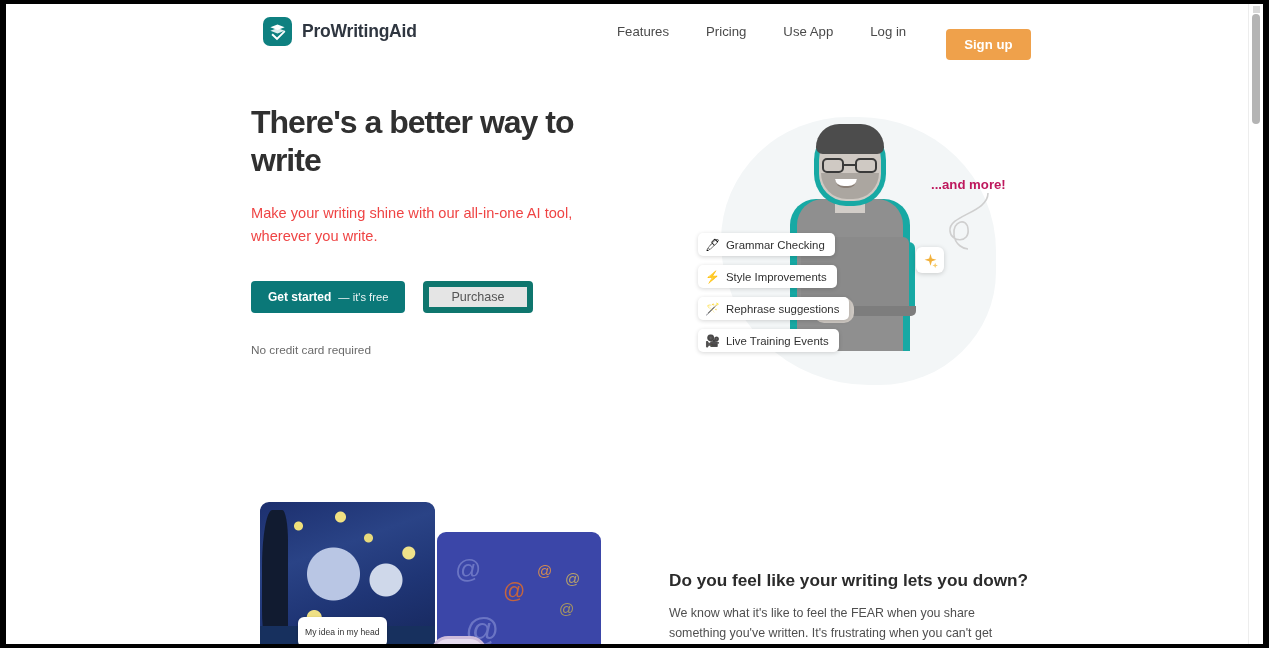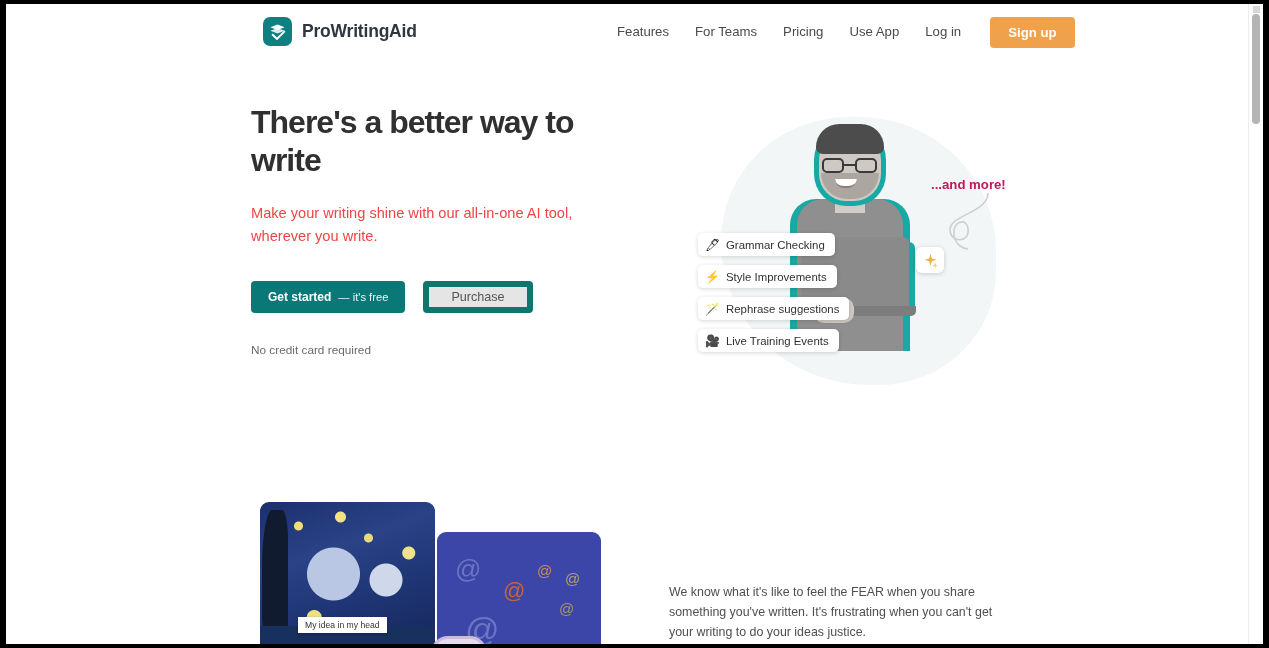--- a/index.html
+++ b/index.html
@@ -49,21 +49,21 @@
     width: 29px; height: 29px; border-radius: 7px;
     background: #0e8080;
     display: flex; align-items: center; justify-content: center;
   }
   #brand-name {
     font-size: 17.5px; font-weight: bold; color: #2f3640;
     letter-spacing: -.2px;
   }
   nav {
     position: absolute; left: 598px; top: 0;
-    height: 56px; display: flex; align-items: center; gap: 0;
+    height: 56px; display: flex; align-items: flex-end; gap: 11px;
   }
   nav a.navlink {
     font-size: 13.2px; color: #4a4a4a; text-decoration: none;
     padding: 0 13px; line-height: 56px; white-space: nowrap;
   }
   #signup-btn {
     margin-left: 16px;
     background: #efa14b; color: #ffffff;
     font-size: 13.2px; font-weight: bold;
     padding: 8px 18px; border-radius: 4px;
@@ -210,22 +210,22 @@
   #cypress {
     position: absolute; left: 2px; top: 8px; width: 26px; height: 142px;
     background: #111b30; border-radius: 40% 22% 8% 30%;
   }
   #hill {
     position: absolute; left: 0; bottom: 0; width: 175px; height: 26px;
     background: #17305e;
   }
   #idea-label {
     position: absolute; left: 47px; top: 115px;
-    background: #fff; border-radius: 0;
-    padding: 3px 7px; font-size: 8.6px; color: #333;
+    background: #fff; border-radius: 6px;
+    padding: 10px 7px; font-size: 8.6px; color: #333;
     box-shadow: 0 1px 3px rgba(0,0,0,.25); white-space: nowrap;
   }
   #purple-circle {
     position: absolute; left: 180px; top: 134px;
     width: 56px; height: 34px; border-radius: 28px;
     background: #e6dcef; border: 3px solid #cdbbdb;
   }
   #lower-copy { position: absolute; left: 663px; top: 566px; width: 350px; }
   #lower-title {
     font-size: 17.2px; font-weight: bold; color: #2b2b2b; white-space: nowrap;
@@ -246,21 +246,20 @@
           <path d="M3 6.5 L12 3 L21 6.5 L12 10 Z" fill="#ffffff"></path>
           <path d="M3 11 L12 7.6 L21 11 L12 14.5 Z" fill="#ffffff" opacity=".85"></path>
           <path d="M6 14.5 L11.4 19.6 L20.5 10.6 L22 12.4 L11.4 23 L4.3 16.4 Z" fill="#ffffff"></path>
         </svg>
       </span>
       <span id="brand-name">ProWritingAid</span>
     </a>
 
     <nav>
       <a class="navlink" href="#">Features</a>
-      <a class="navlink" href="#">For Teams</a>
       <a class="navlink" href="#">Pricing</a>
       <a class="navlink" href="#">Use App</a>
       <a class="navlink" href="#">Log in</a>
       <button id="signup-btn">Sign up</button>
     </nav>
   </header>
 
   <section id="hero-copy">
     <h1 id="hero-title">There's a better way to write</h1>
     <p id="hero-sub">Make your writing shine with our all-in-one AI tool, wherever you write.</p>
@@ -343,20 +342,21 @@
     <div id="card-left">
       <div id="cypress"></div>
       <div id="hill"></div>
     </div>
 
     <div id="purple-circle"></div>
     <div id="idea-label">My idea in my head</div>
   </div>
 
   <section id="lower-copy">
+    <h2 id="lower-title">Do you feel like your writing lets you down?</h2>
     <p id="lower-para">We know what it's like to feel the FEAR when you share something you've written. It's frustrating when you can't get your writing to do your ideas justice.</p>
   </section>
 
   <div id="scrollbar">
     <div id="scroll-up"></div>
     <div id="scroll-thumb"></div>
   </div>
 
 </div>
 

